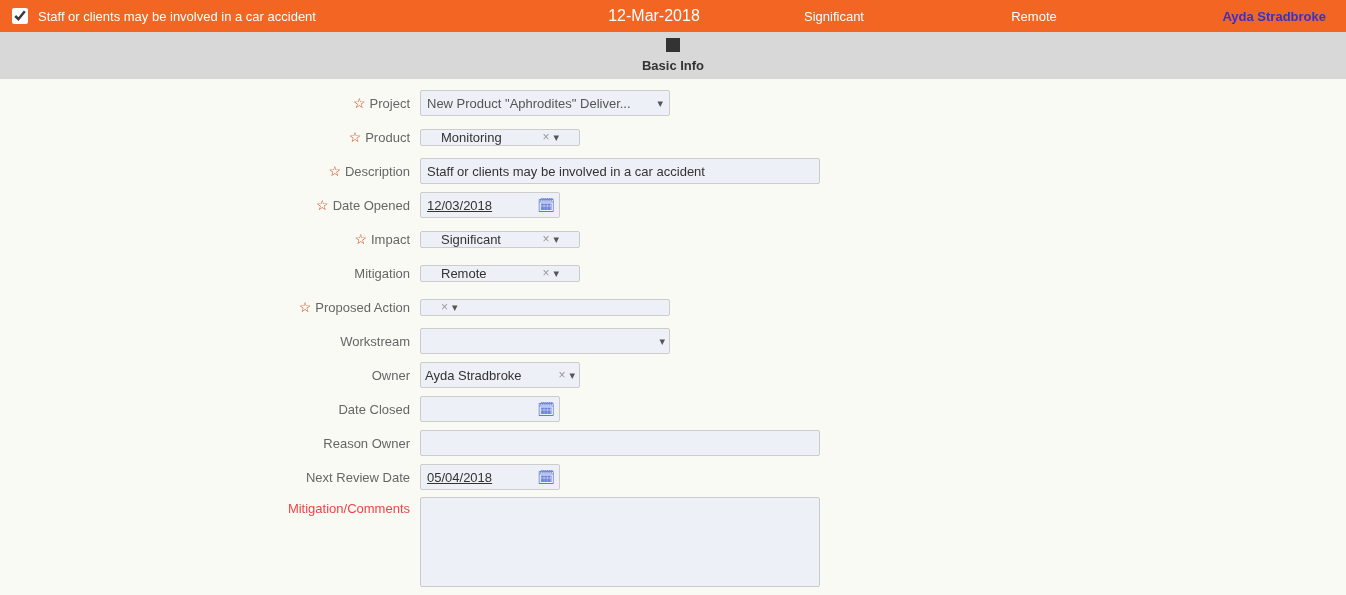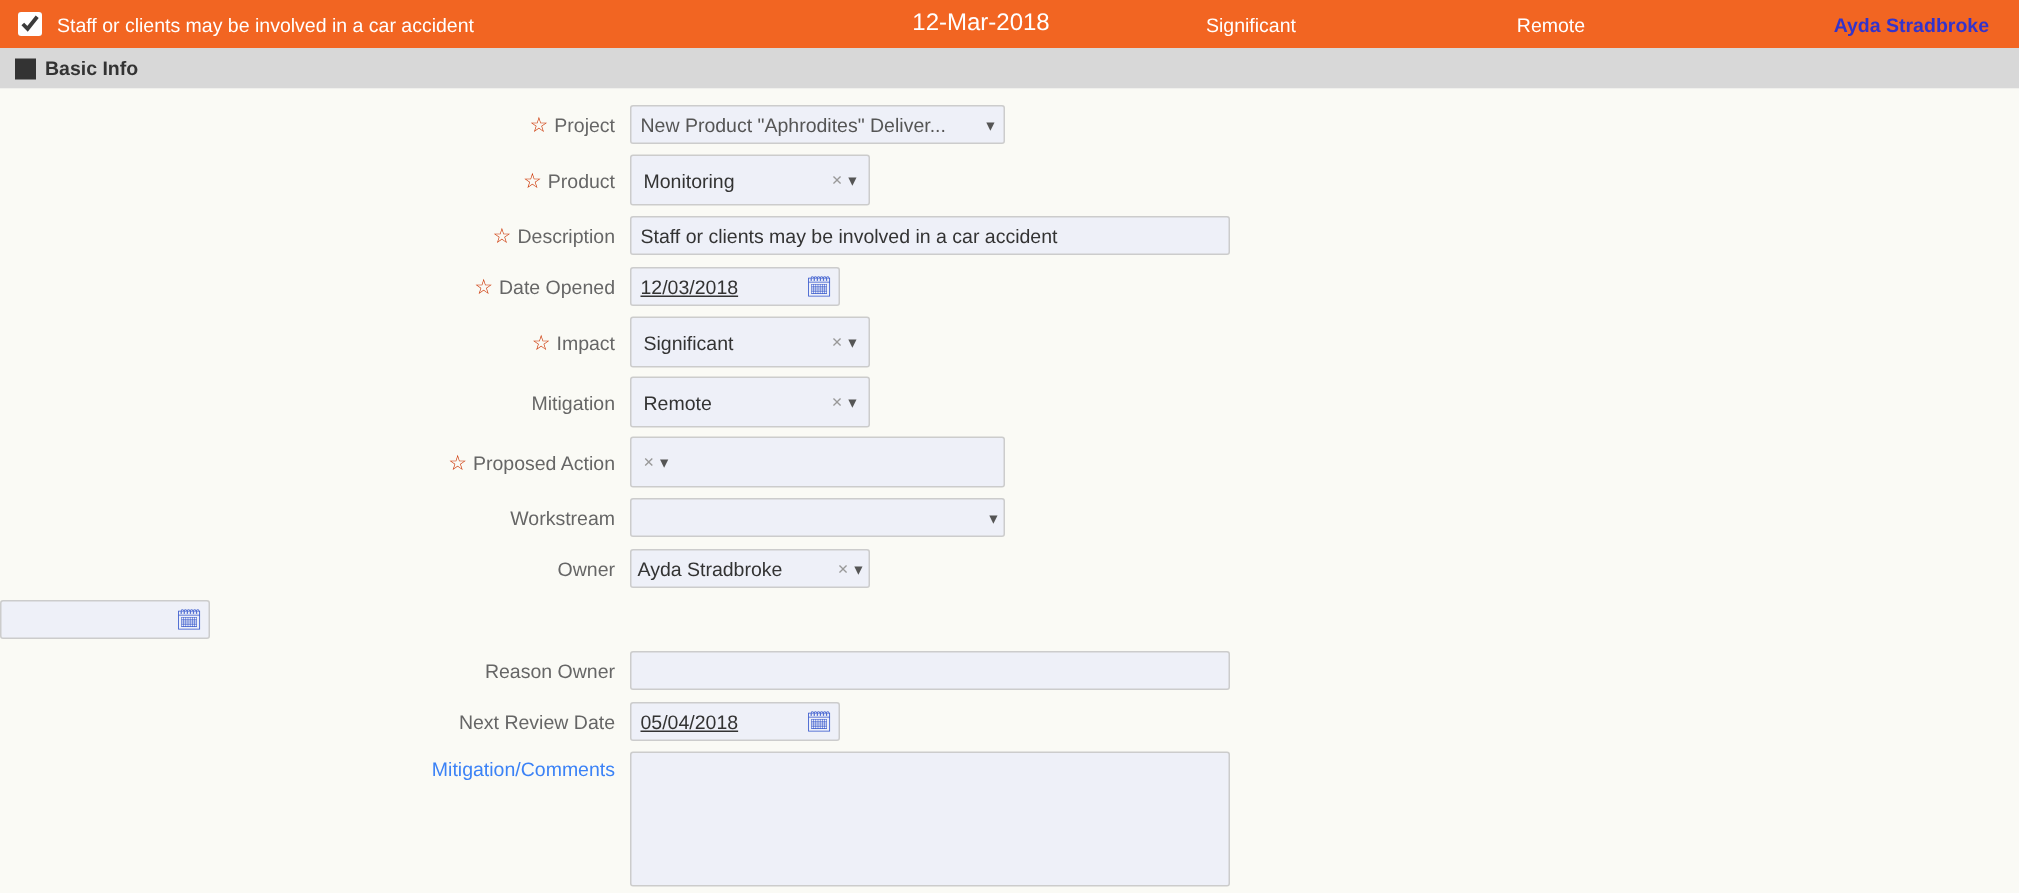--- a/index.html
+++ b/index.html
@@ -62,20 +62,21 @@
     
     .section-header {
       background: #d8d8d8;
       padding: 6px 10px;
       font-size: 13px;
       font-weight: bold;
       color: #333;
       display: flex;
       align-items: center;
       gap: 6px;
+      flex-direction: column;
     }
     .section-header-icon {
       width: 14px;
       height: 14px;
       background: #333;
       display: inline-block;
     }
 
     
     .form-body {
@@ -104,22 +105,22 @@
       max-width: 420px;
     }
 
     
     .select-tag {
       display: inline-flex;
       align-items: center;
       border: 1px solid #ccc;
       background: #eef0f8;
       border-radius: 2px;
-      height: 34px;
-      padding: 0 8px;
+      height: 17px;
+      padding: 0 20px;
       font-size: 13px;
       color: #555;
       min-width: 160px;
       cursor: pointer;
       position: relative;
     }
     .select-tag .tag-value {
       flex: 1;
       color: #333;
     }
@@ -227,21 +228,21 @@
     .mitigation-wrap {
       display: flex;
       align-items: flex-start;
       margin-bottom: 6px;
       min-height: 90px;
     }
     .mitigation-label {
       width: 420px;
       text-align: right;
       padding-right: 10px;
-      color: #3b82f6;
+      color: #ef4444;
       font-size: 13px;
       padding-top: 4px;
     }
     .mitigation-textarea {
       width: 400px;
       height: 90px;
       border: 1px solid #ccc;
       background: #eef0f8;
       padding: 4px 6px;
       font-size: 13px;
@@ -410,20 +411,23 @@
     <div class="form-control-area">
       <div class="owner-tag">
         <span class="owner-val">Ayda Stradbroke</span>
         <span class="owner-x">×</span>
         <span class="owner-arrow">▾</span>
       </div>
     </div>
   </div>
 
   <div class="form-row">
+    <div class="form-label">
+      <span>Date Closed</span>
+    </div>
     <div class="form-control-area">
       <div class="date-input-wrap">
         <span class="date-val"></span>
         <span class="cal-icon">🗓</span>
       </div>
     </div>
   </div>
 
   <div class="form-row">
     <div class="form-label">

